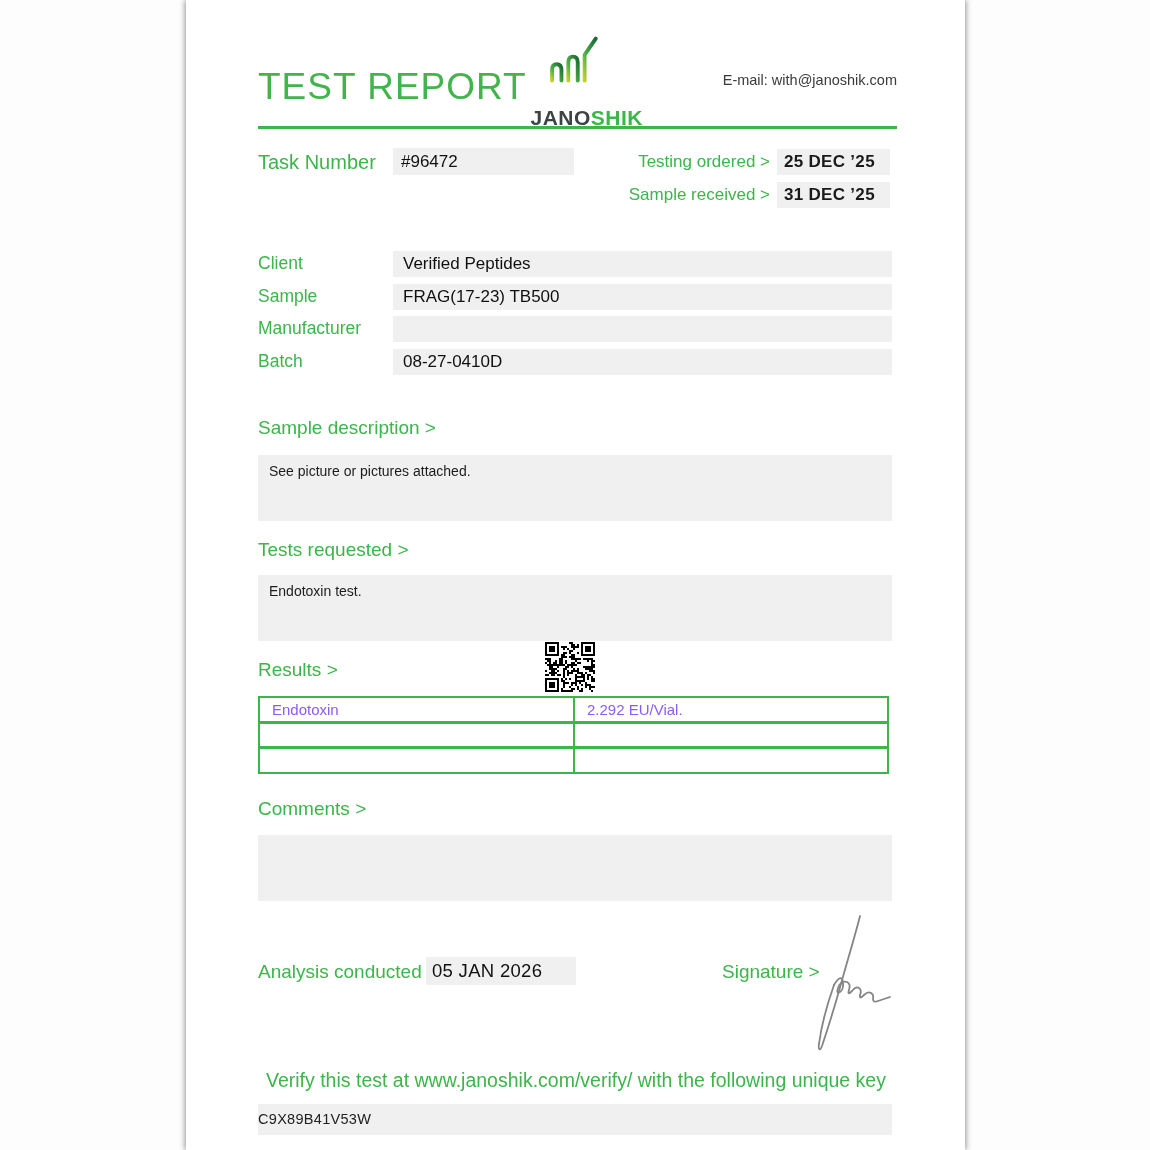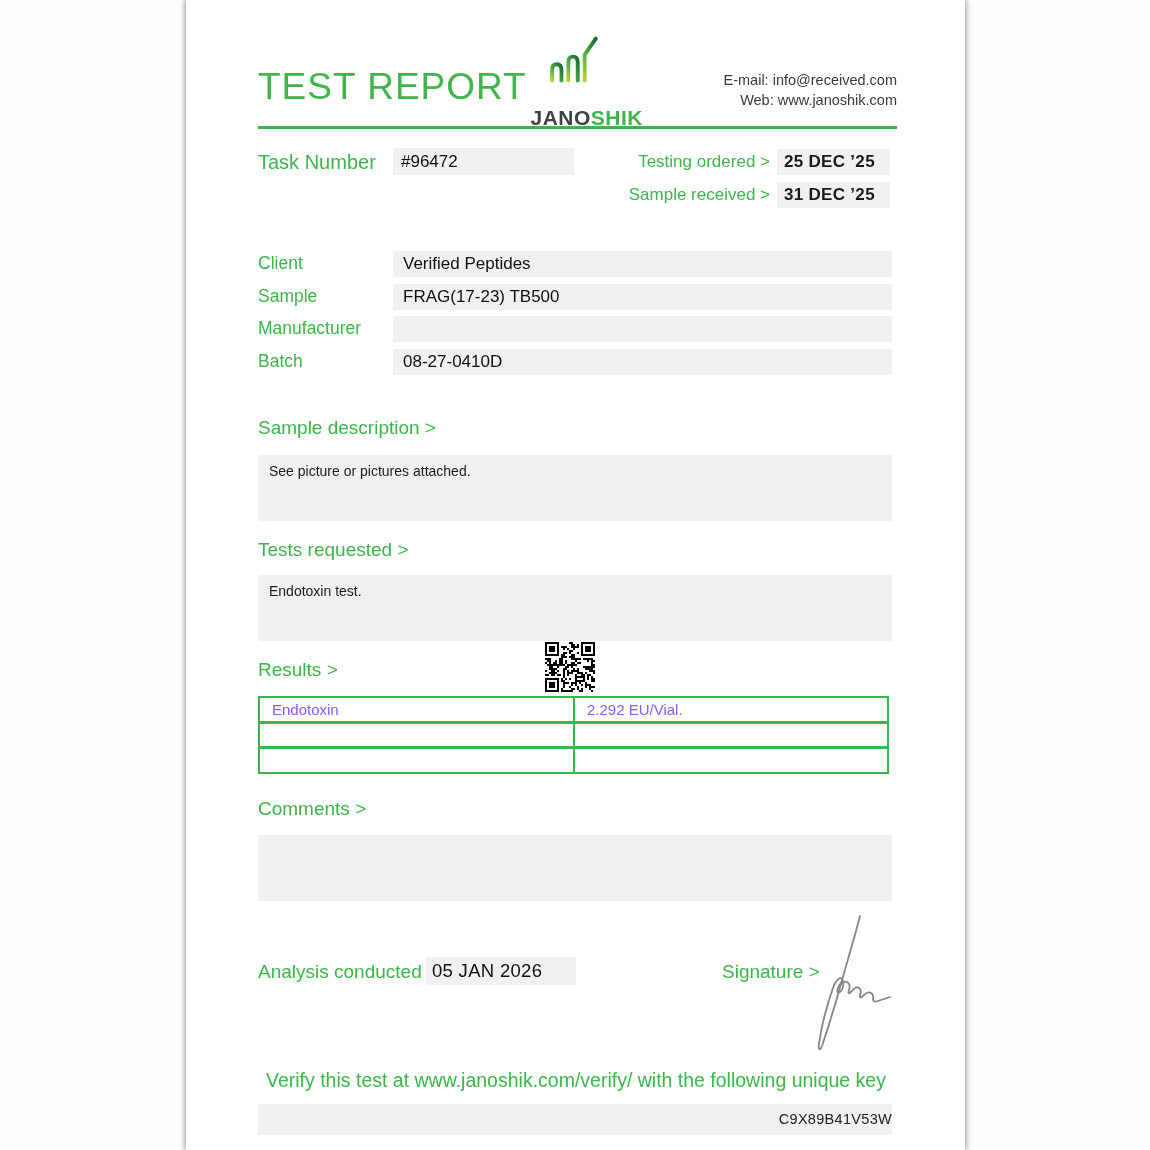--- a/index.html
+++ b/index.html
@@ -56,21 +56,21 @@
   .rcell.c2{width:312px;border-left-width:1px;}
   .rcell span{display:block;padding:3px 0 0 12px;font-size:15px;color:#8b5cf6;}
 
   
   .analysis-label{left:72px;top:961px;font-size:19px;}
   .analysis-box{left:240px;top:957px;width:150px;height:28px;}
   .analysis-box span{display:block;padding:3px 16px 0 6px;font-size:18.5px;font-weight:500;color:#111;letter-spacing:.3px;}
   .sig-label{left:520px;top:961px;font-size:19px;margin-left:16px;}
   .sig{left:612px;top:910px;width:95px;height:145px;}
   .verify{left:72px;top:1069px;width:636px;font-size:19.5px;text-align:center;white-space:nowrap;}
-  .keybox{left:72px;top:1104px;width:634px;height:31px;text-align:right;}
+  .keybox{left:72px;top:1104px;width:634px;height:31px;text-align:left;}
   .keybox span{display:inline-block;padding-top:7px;font-size:14.5px;color:#222;letter-spacing:.3px;}
 </style>
 </head>
 <body>
 
 <div class="page">
 
   <div class="abs title green">TEST REPORT</div>
 
   <div class="abs logo">
@@ -86,22 +86,21 @@
         <path d="M7,52 V40 Q7,33 12.5,33 Q18,33 18,40 V52"></path>
         <path d="M26,52 V31 Q26,24 31.5,24 Q37,24 37,31 V52"></path>
         <path d="M45,52 V22 L58,3"></path>
         <path d="M58,3 V52" stroke-width="4.5"></path>
       </g>
     </svg>
     <div class="logo-text"><span>JANO</span><span class="shik">SHIK</span></div>
   </div>
 
   <div class="abs contact">
-    <div>E-mail: info@received.com</div>
-    <div>Web: www.janoshik.com</div>
+    <div>E-mail: with@janoshik.com</div>
   </div>
 
   <div class="abs rule"></div>
 
   <div class="abs task-label green">Task Number</div>
   <div class="abs task-box graybox">
     <span>#96472</span>
   </div>
 
   <div class="abs meta-row1">

